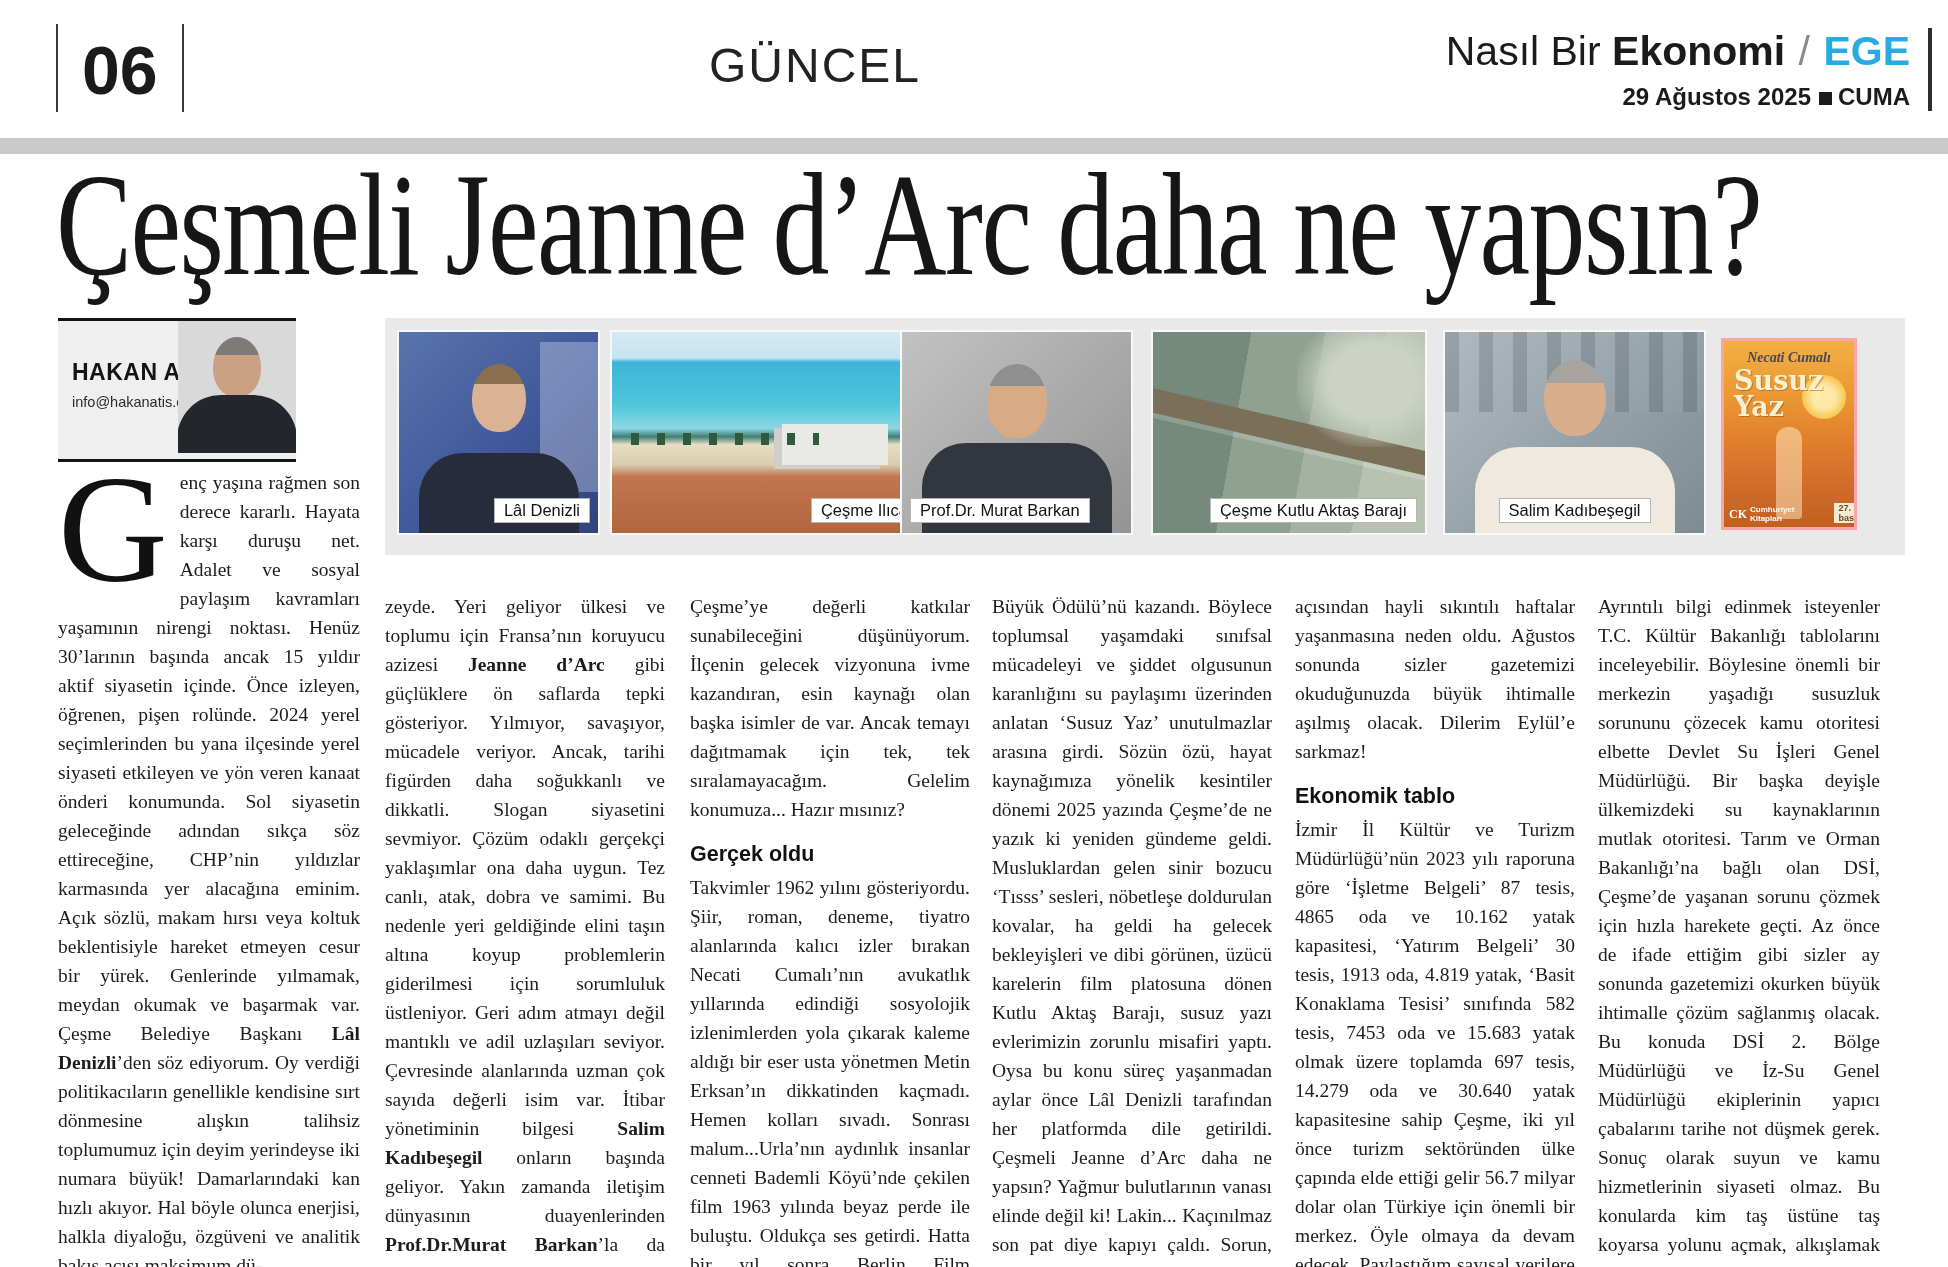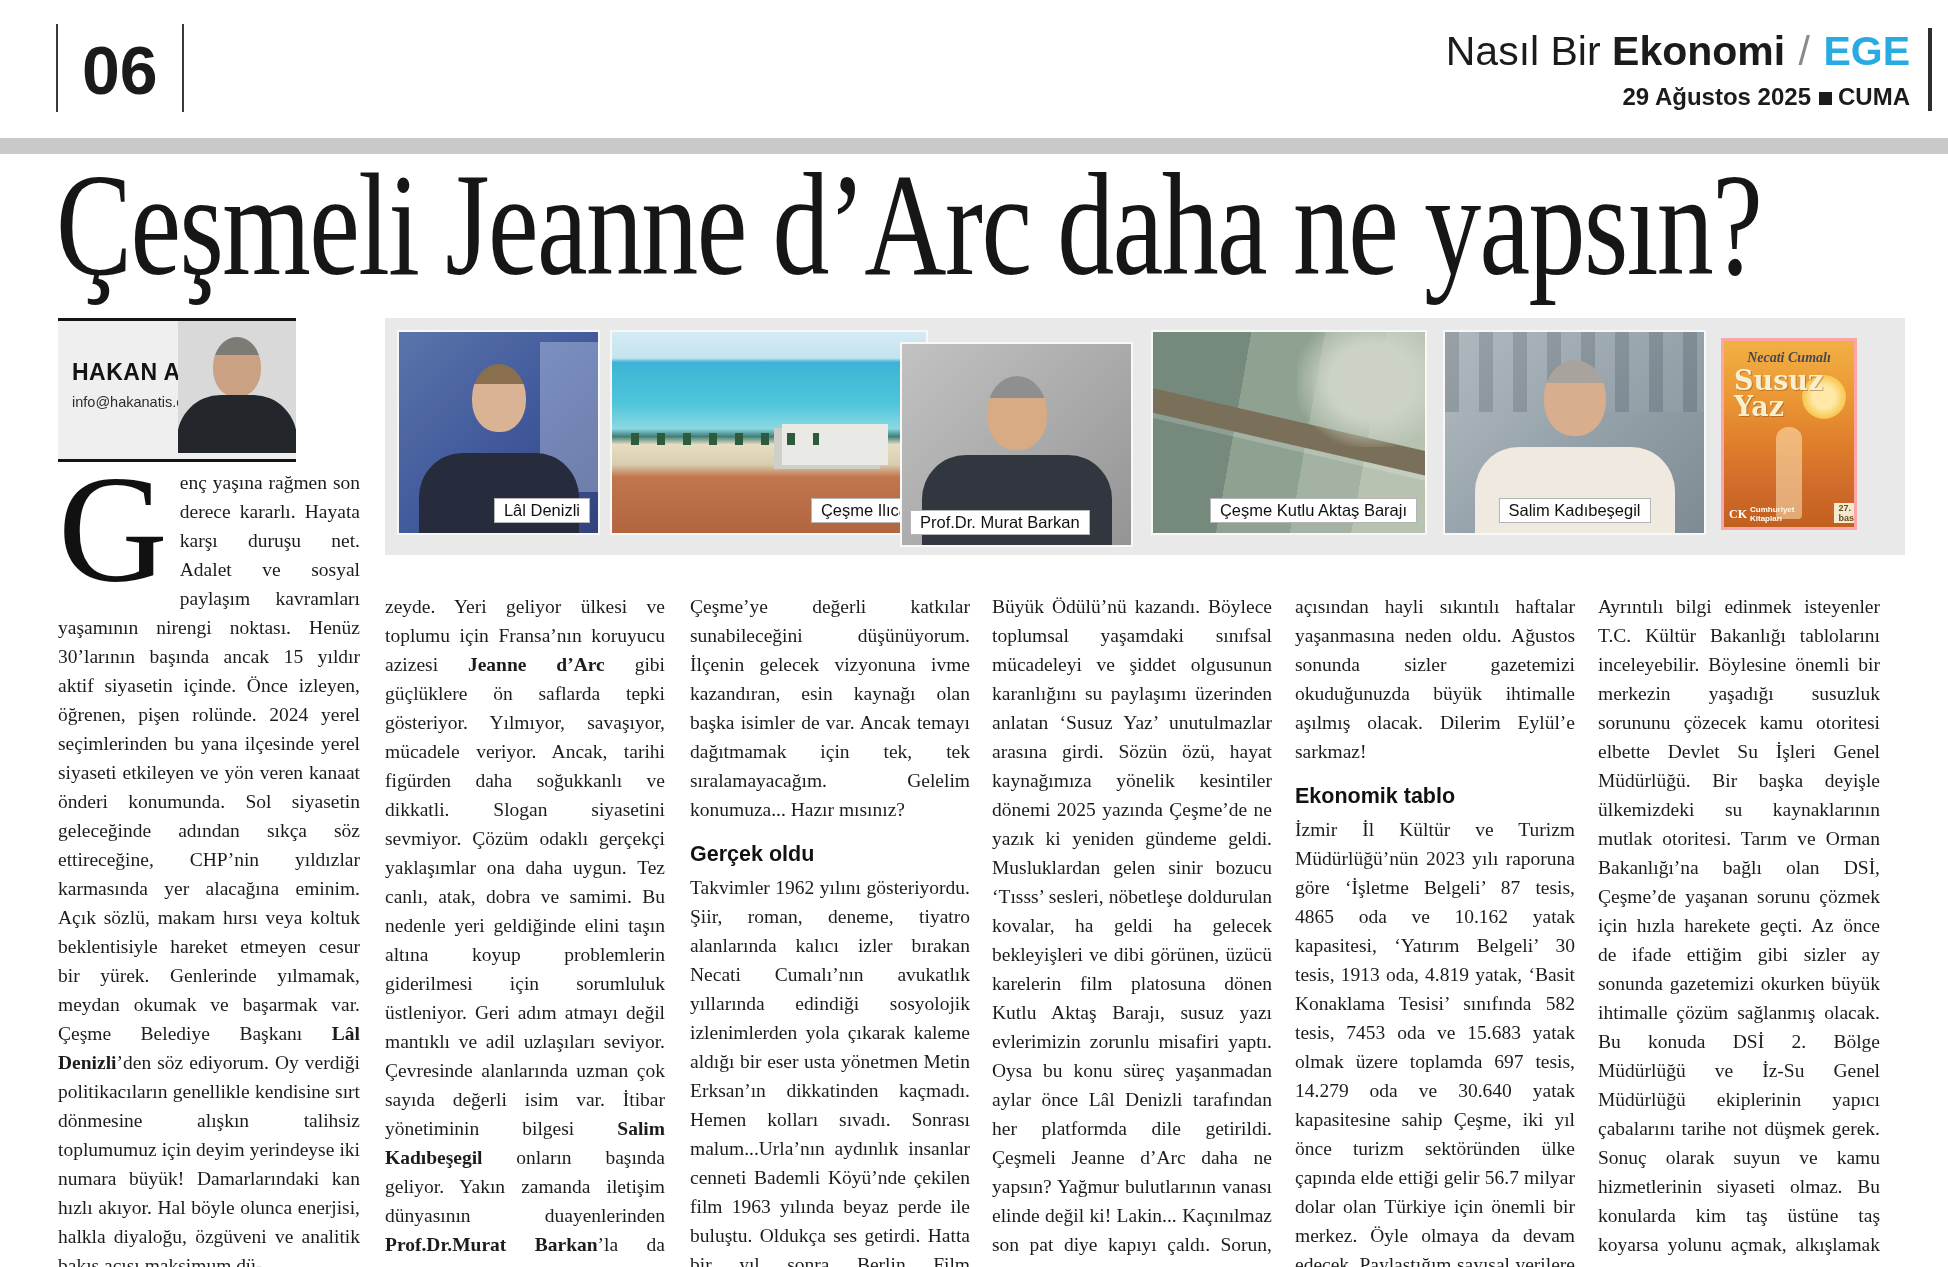--- a/index.html
+++ b/index.html
@@ -60,21 +60,21 @@
   .p1 .ph-bg{background:linear-gradient(135deg,#5a74ab 0%,#40589a 55%,#31437c 100%);}
   .p1 .ph-bg::before{content:"";position:absolute;right:-12px;top:10px;width:70px;height:150px;background:rgba(220,230,245,.35);}
   .p1 .person{--hair:#8a6f4e;--skin:#dab294;--coat:#262c3c;}
 
   .p2{left:225px;width:318px;}
   .p2 .ph-bg{background:linear-gradient(180deg,#d4ebf4 0%,#c4e4ef 13%,#3db4d6 15%,#4fc6da 36%,#8bd8e3 48%,#3f7f77 52%,#e7ddc2 56%,#d9cdaf 66%,#c1764e 72%,#b2653f 100%);}
   .p2 .ph-bg::before{content:"";position:absolute;right:12%;top:46%;width:34%;height:20%;background:#e9e9e5;box-shadow:-8px 4px 0 #cfcfc9;}
   .p2 .ph-bg::after{content:"";position:absolute;left:6%;top:50%;width:60%;height:6%;background:
       repeating-linear-gradient(90deg,#2e5b3c 0 8px,transparent 8px 26px);}
 
-  .p3{left:515px;width:233px;margin-top:12px;}
+  .p3{left:515px;width:233px;}
   .p3 .ph-bg{background:linear-gradient(135deg,#c2c2c2,#a7a7a7 60%,#949494);}
   .p3 .person{--hair:#8f8f8f;--skin:#d8ab85;--coat:#32363e;}
   .p3 .person::before{width:60px;height:74px;}
   .p3 .person::after{width:190px;height:96px;}
 
   .p4{left:766px;width:276px;}
   .p4 .ph-bg{background:linear-gradient(100deg,#75897c 0 32%,#8fa292 32% 56%,#a3b2a2 56% 76%,#b7c2b1 76% 100%);}
   .p4 .ph-bg::before{content:"";position:absolute;left:-20%;top:44%;width:140%;height:24px;background:#7a6f58;transform:rotate(13deg);box-shadow:0 5px 0 rgba(255,255,255,.18);}
   .p4 .ph-bg::after{content:"";position:absolute;right:-8%;top:-8%;width:55%;height:65%;background:radial-gradient(ellipse at center,#ccd3c5 0 40%,rgba(204,211,197,0) 75%);}
 
@@ -111,20 +111,21 @@
            padding:4px 12px 0 0;color:#111;}
   .subhead{margin:16px 0 4px;font-family:"Liberation Sans",sans-serif;font-weight:bold;font-size:21.5px;
            color:#111;text-align:left;}
 </style>
 </head>
 <body>
 
 <div class="page">
 
   <div class="pagenum">06</div>
+  <div class="section-title">GÜNCEL</div>
   <div class="masthead">
     <div class="brand">
       <span>Nasıl Bir</span>
       <span class="bold">Ekonomi</span>
       <span class="sep">/</span>
       <span class="bold region" style="color: rgb(41, 171, 226);">EGE</span>
     </div>
     <div class="dateline">
       <span>29 Ağustos 2025</span><span class="sq"></span><span>CUMA</span>
     </div>

